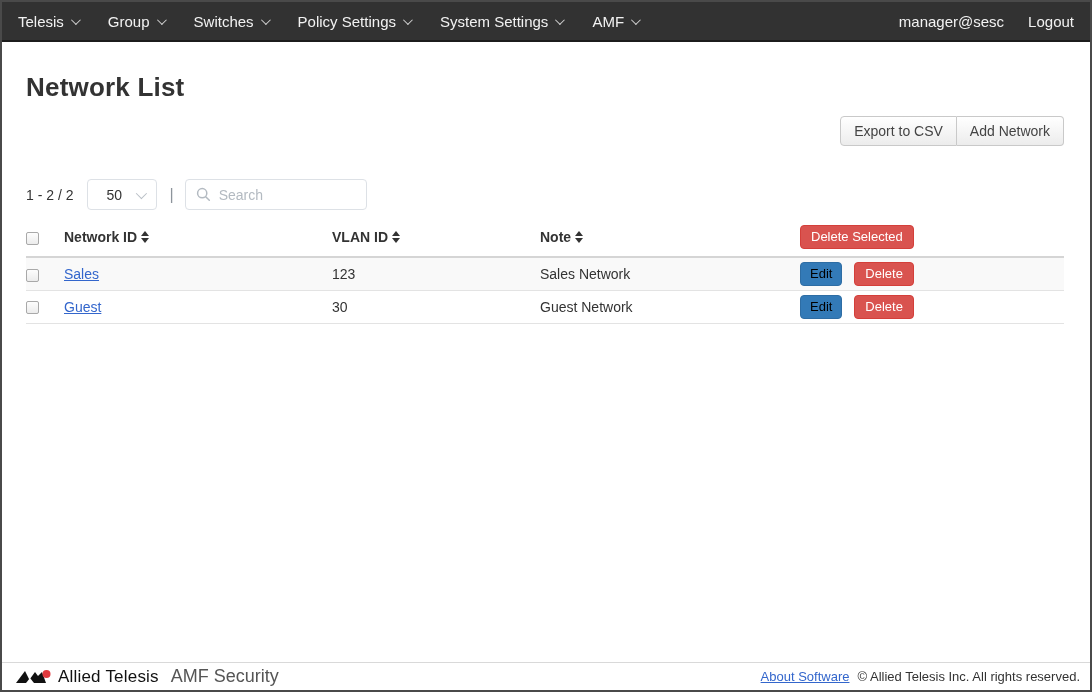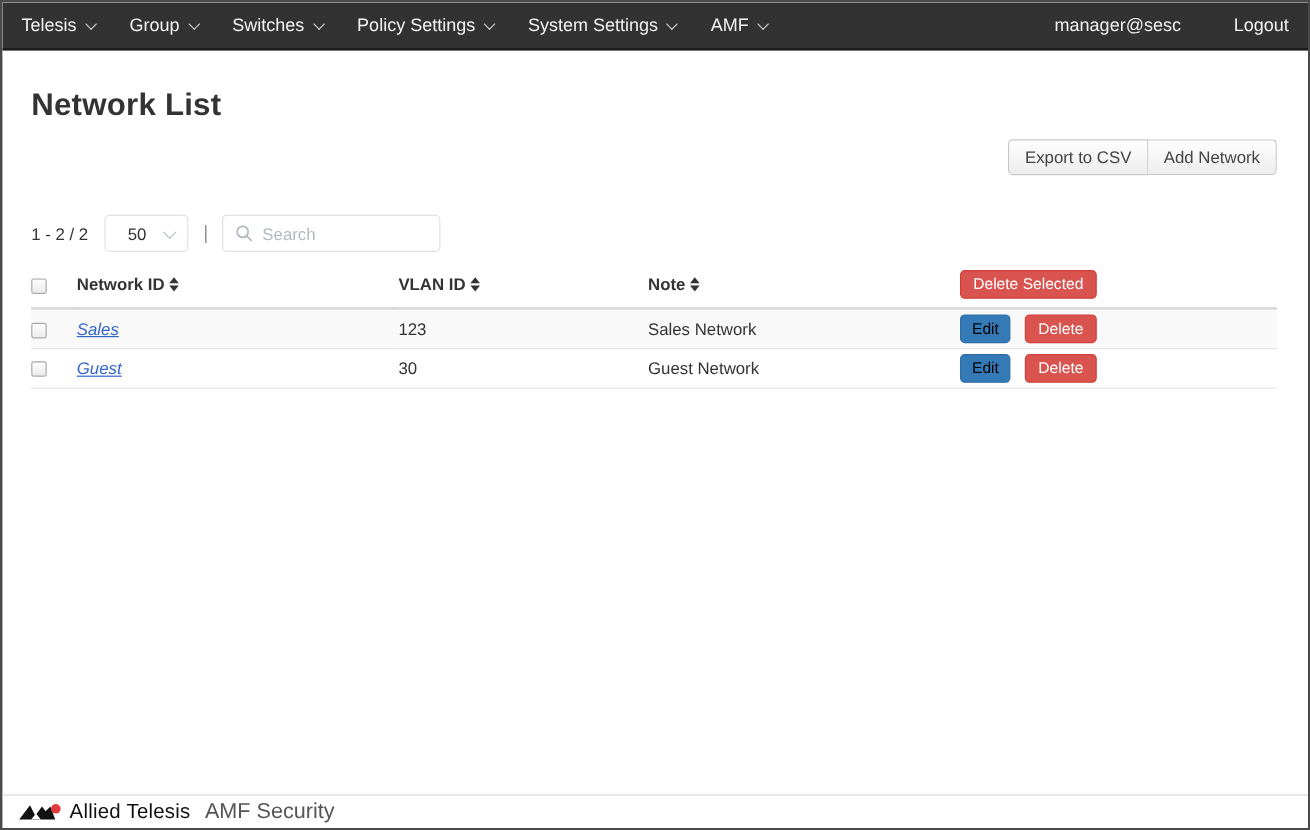--- a/index.html
+++ b/index.html
@@ -14,21 +14,21 @@
   
   .navbar {
     height:40px; background:#323232; border-bottom:2px solid #1c1c1c;
     display:flex; align-items:center; padding:0 16px; flex-shrink:0;
   }
   .nav-left { display:flex; align-items:center; gap:30px; }
   .nav-item { display:flex; align-items:center; gap:7px; color:#f2f2f2;
     font-size:15px; cursor:pointer; }
   .chev { width:7px; height:7px; border-right:1.5px solid #cfcfcf;
     border-bottom:1.5px solid #cfcfcf; transform:rotate(45deg) translateY(-2px); }
-  .nav-right { margin-left:auto; display:flex; align-items:flex-end; gap:44px; }
+  .nav-right { margin-left:auto; display:flex; align-items:flex-end; gap:24px; }
   .nav-user { color:#f2f2f2; font-size:15px; }
   .nav-logout { color:#f2f2f2; font-size:15px; cursor:pointer; }
 
   
   .main { flex:1; padding:0 26px 0 24px; position:relative; }
   .page-title { margin-top:30px; font-size:26px; font-weight:700; color:#333; letter-spacing:.2px; }
 
   .toolbar { display:flex; justify-content:flex-end; margin-top:13px; }
   .btn-group { display:flex; }
   .btn-default {
@@ -76,21 +76,21 @@
   .sort { display:inline-flex; flex-direction:column; gap:2px; cursor:pointer; }
   .sort .up { width:0; height:0; border-left:4px solid transparent;
     border-right:4px solid transparent; border-bottom:5px solid #333; }
   .sort .down { width:0; height:0; border-left:4px solid transparent;
     border-right:4px solid transparent; border-top:5px solid #333; }
   .cbx {
     appearance:none; -webkit-appearance:none; width:13px; height:13px;
     border:1px solid #a9a9a9; border-radius:2px; cursor:pointer;
     background:linear-gradient(#fdfdfd,#ececec); vertical-align:middle; display:inline-block;
   }
-  a.row-link { color:#36c; text-decoration:underline; font-size:14px; cursor:pointer;font-style:italic; }
+  a.row-link { color:#36c; text-decoration:underline; font-size:14px; cursor:pointer; }
   .btn-danger {
     background:#d9534f; border:1px solid #d43f3a; color:#fff; font-size:13px;
     padding:3px 10px; border-radius:4px; cursor:pointer; line-height:16px;
   }
   .btn-primary {
     background:#337ab7; border:1px solid #2e6da4; color:#000000; font-size:13px;
     padding:3px 9px; border-radius:4px; cursor:pointer; line-height:16px;
   }
   .action-cell .btn-primary { margin-right:8px; }
 
@@ -235,15 +235,19 @@
     <div class="brand-wrap">
       <svg width="36" height="18" viewBox="0 0 36 18">
         <polygon points="0,15 9,3 15,15" fill="#111"></polygon>
         <polygon points="11,15 19,4 22,8 26,4 30,15" fill="#111"></polygon>
         <polygon points="14,10 18,15 10,15" fill="#fff"></polygon>
         <circle cx="30.5" cy="6" r="4" fill="#e03a3e"></circle>
       </svg>
       <span class="brand-name">Allied Telesis</span>
       <span class="product-name">AMF Security</span>
     </div>
+    <div class="footer-right">
+      <a class="about-link">About Software</a>
+      <span class="copyright">© Allied Telesis Inc. All rights reserved.</span>
+    </div>
   </div>
 
 </div>
 
 </body></html>

